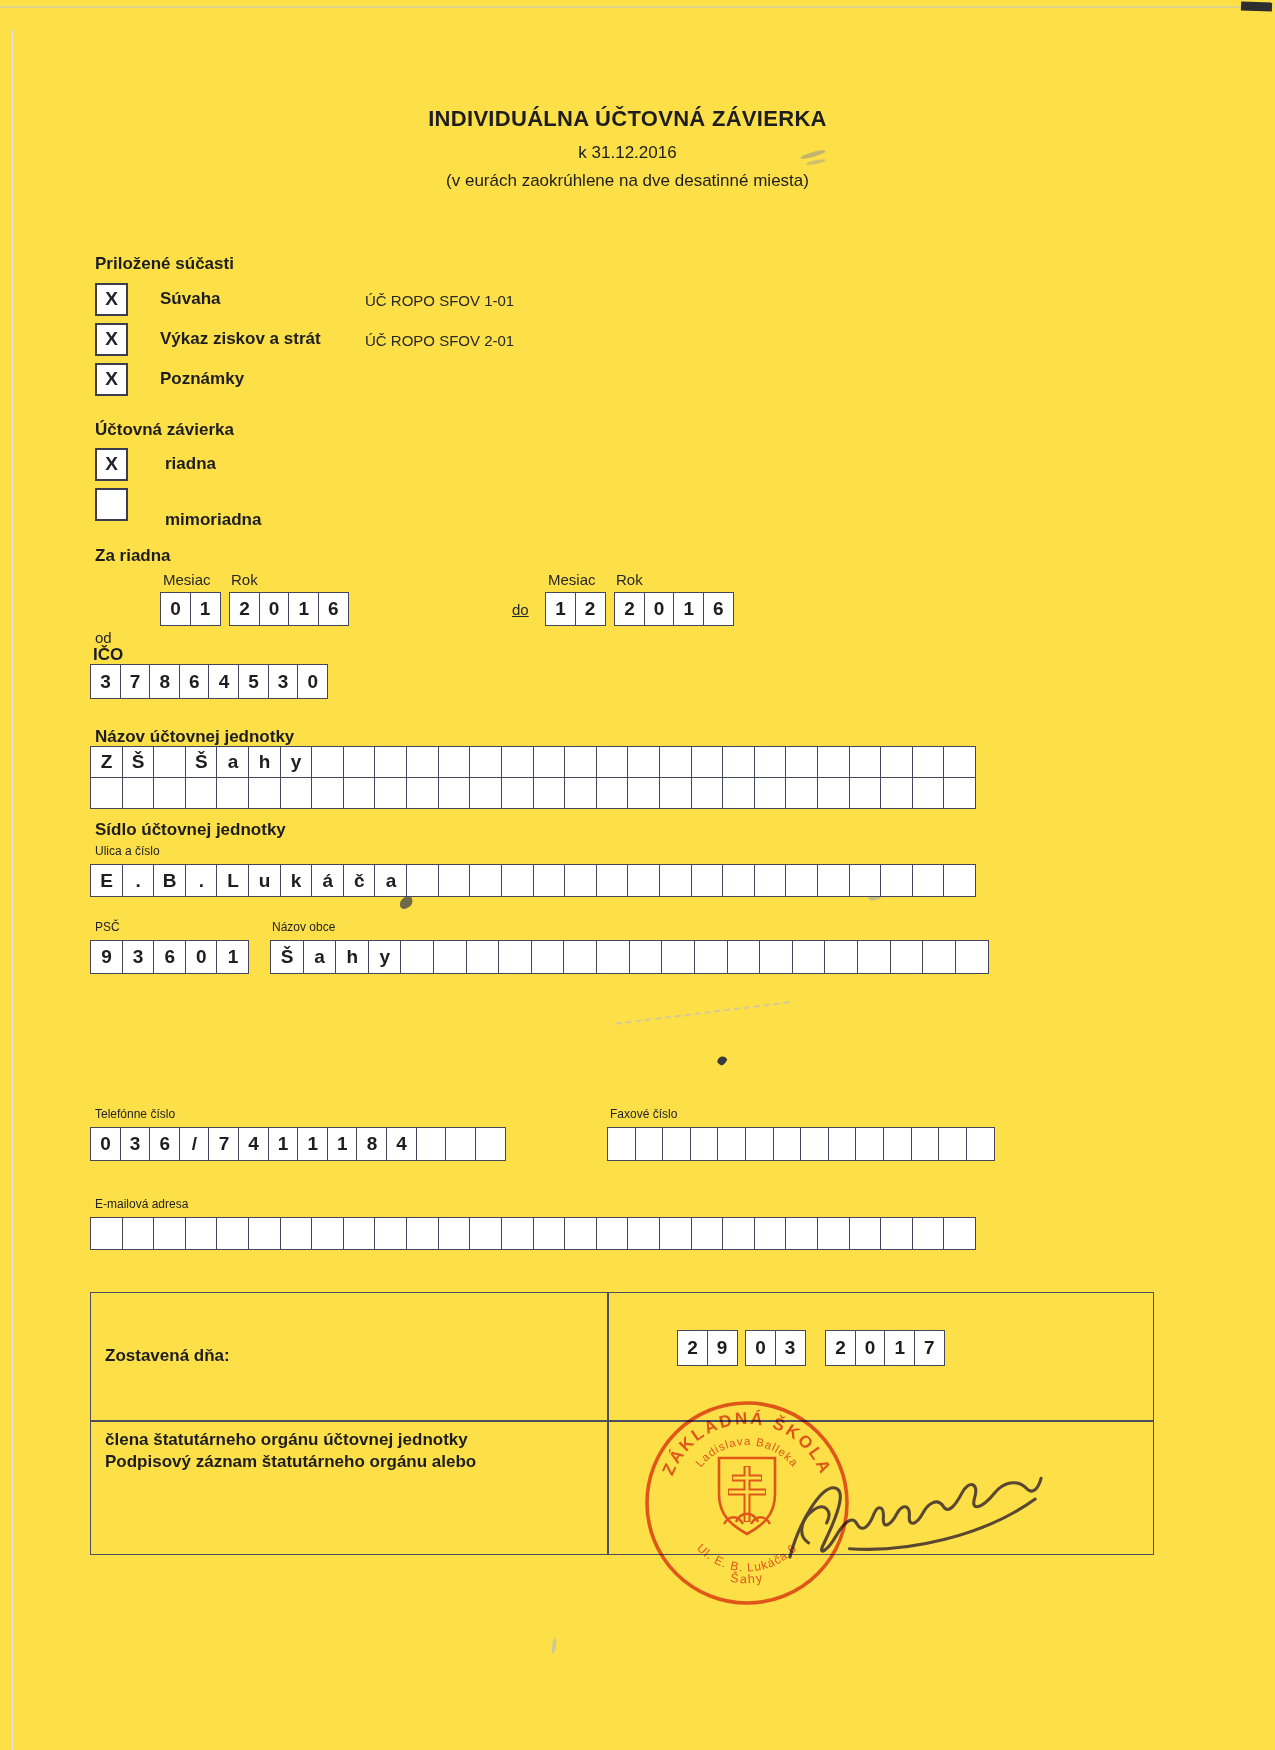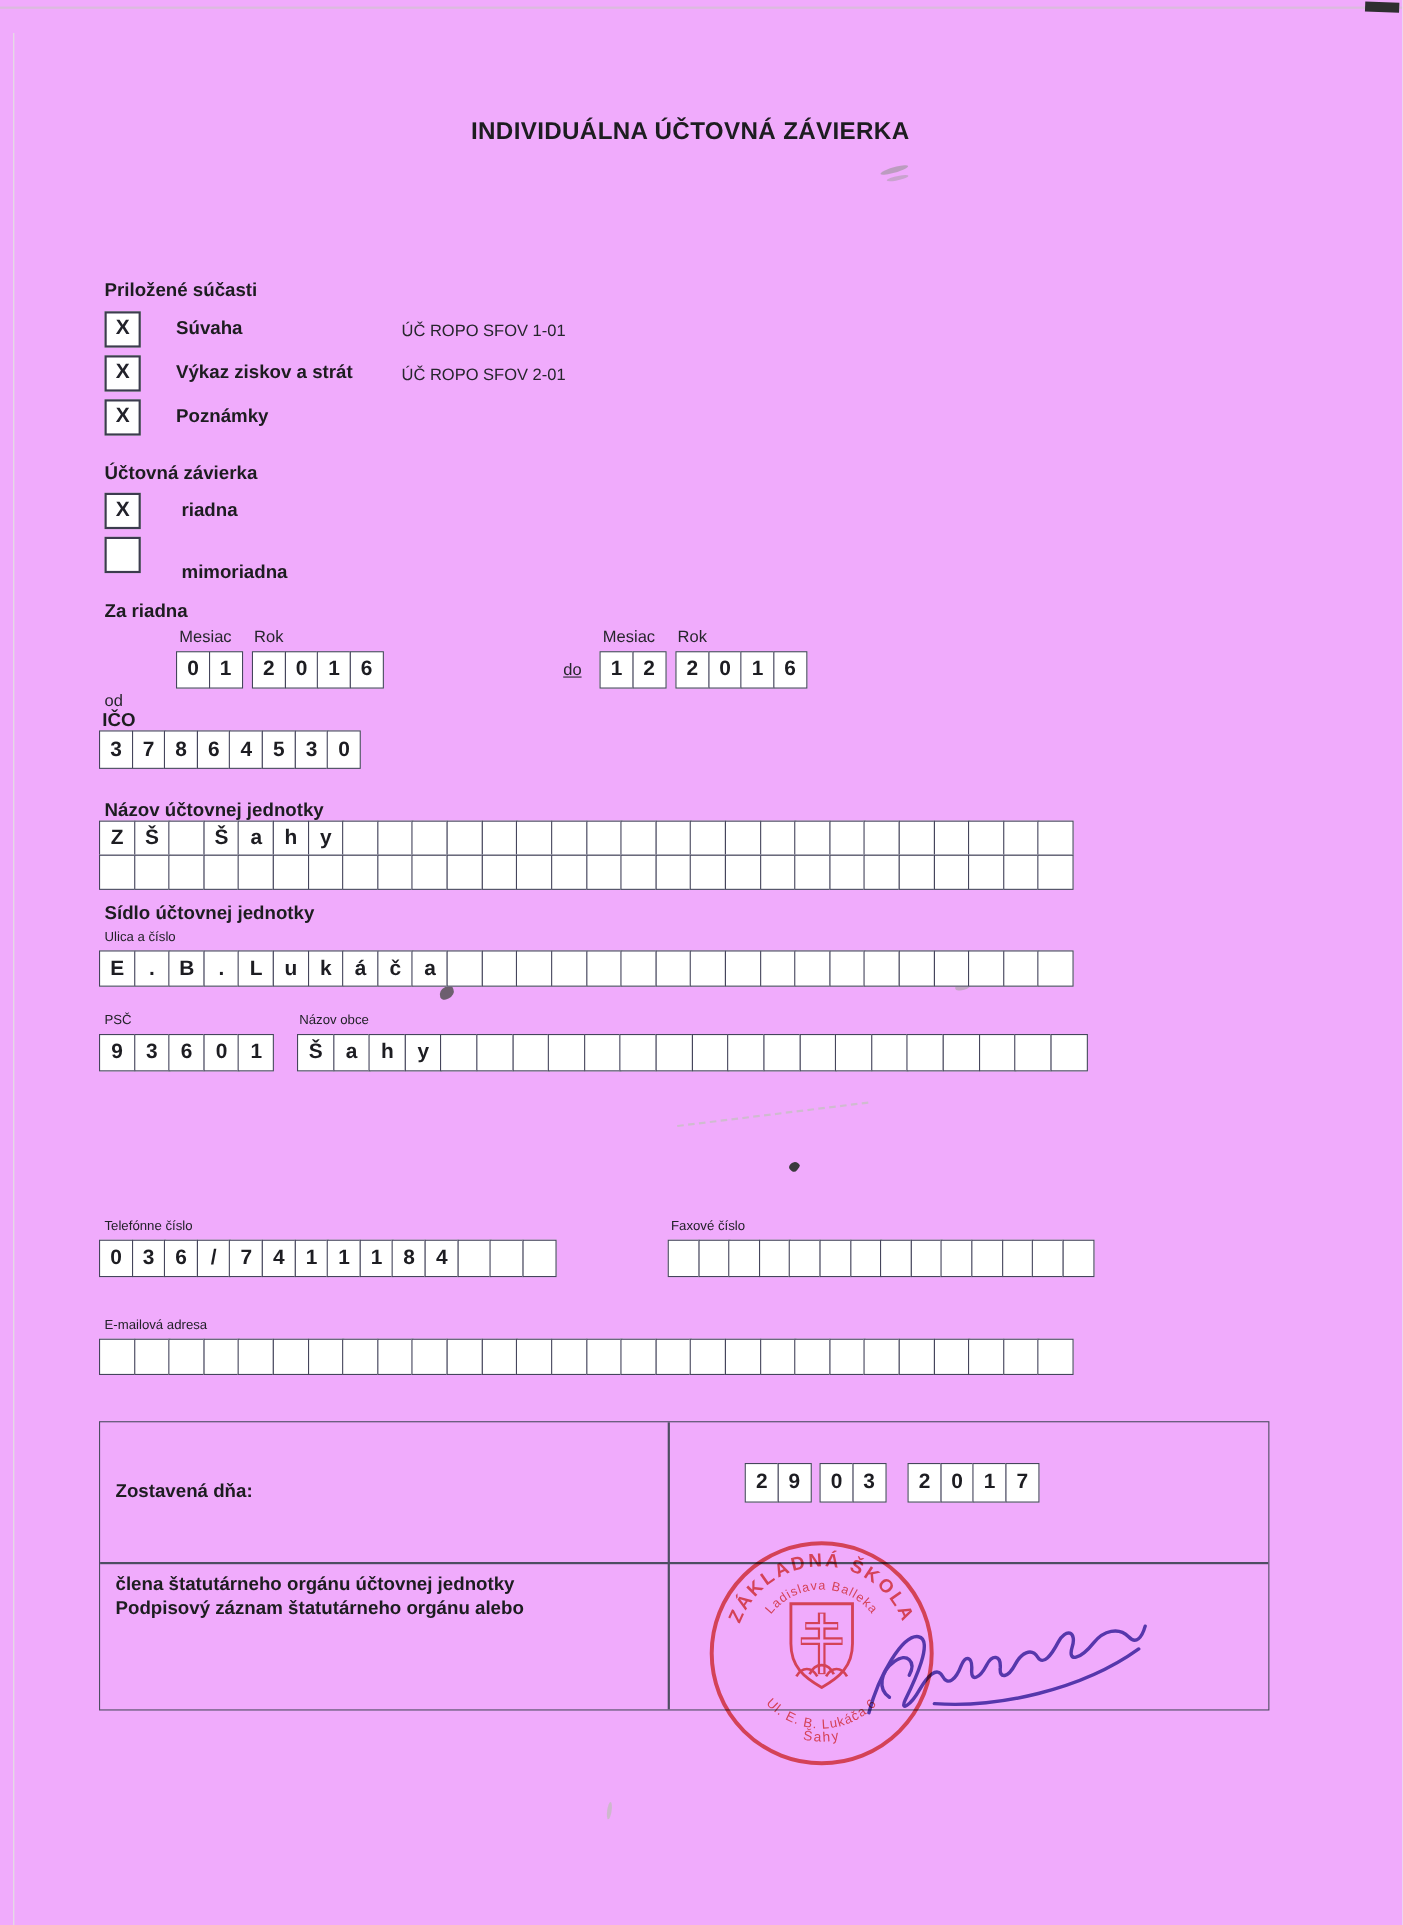--- a/index.html
+++ b/index.html
@@ -1,18 +1,18 @@
 <!DOCTYPE html>
 <html><head>
 <meta charset="utf-8">
 <style>
   html,body{margin:0;padding:0;background:#e9e9e7;}
   .page{
     position:relative;width:1275px;height:1750px;margin:0 auto;
-    background:#f0abfc;overflow:hidden;
+    background:#fde047;overflow:hidden;
     font-family:"Liberation Sans","DejaVu Sans",sans-serif;
     color:#1d1d20;
   }
   .abs{position:absolute;}
   .b17{font-weight:bold;font-size:17px;}
   .r15{font-weight:normal;font-size:15px;color:#26262c;}
   .r16{font-weight:normal;font-size:12px;color:#222228;}
   .title{left:0;right:20px;text-align:center;font-weight:bold;font-size:22px;letter-spacing:.3px;}
   .subtitle{left:0;right:20px;text-align:center;font-size:17px;}
   .chk{
@@ -47,20 +47,22 @@
   <div class="abs art" style="left:12px;top:30px;bottom:0;width:1px;background:#e3e3df;"></div>
   <div class="abs art" style="left:800px;top:152px;width:26px;height:5px;background:#8f8f8c;border-radius:60% 40%;transform:rotate(-14deg);opacity:.55;"></div>
   <div class="abs art" style="left:806px;top:160px;width:20px;height:4px;background:#9a9a96;border-radius:60% 40%;transform:rotate(-10deg);opacity:.45;"></div>
   <div class="abs art" style="left:399px;top:897px;width:14px;height:11px;background:#4c4c4a;border-radius:70% 30% 60% 40%;transform:rotate(-25deg);opacity:.8;"></div>
   <div class="abs art" style="left:868px;top:893px;width:15px;height:7px;background:#a5a5a0;border-radius:50%;transform:rotate(-18deg);opacity:.6;"></div>
   <div class="abs art" style="left:615px;top:1012px;width:175px;height:0;border-top:2px dashed #c2c2bd;transform:rotate(-7deg);opacity:.7;"></div>
   <div class="abs art" style="left:718px;top:1056px;width:8px;height:9px;background:#3a3a3c;border-radius:70% 30% 50% 50%;transform:rotate(38deg);"></div>
   <div class="abs art" style="left:552px;top:1638px;width:4px;height:16px;background:#bdbdb8;border-radius:50%;transform:rotate(8deg);opacity:.7;"></div>
 
   <div class="abs title" style="top:106px;">INDIVIDUÁLNA ÚČTOVNÁ ZÁVIERKA</div>
+  <div class="abs subtitle" style="top:143px;">k 31.12.2016</div>
+  <div class="abs subtitle" style="top:171px;">(v eurách zaokrúhlene na dve desatinné miesta)</div>
 
   <div class="abs b17" style="left:95px;top:254px;">Priložené súčasti</div>
 
   <div class="abs chk" style="left:95px;top:283px;">X</div>
   <div class="abs b17" style="left:160px;top:289px;">Súvaha</div>
   <div class="abs r15" style="left:365px;top:292px;">ÚČ ROPO SFOV 1-01</div>
 
   <div class="abs chk" style="left:95px;top:323px;">X</div>
   <div class="abs b17" style="left:160px;top:329px;">Výkaz ziskov a strát</div>
   <div class="abs r15" style="left:365px;top:332px;">ÚČ ROPO SFOV 2-01</div>

